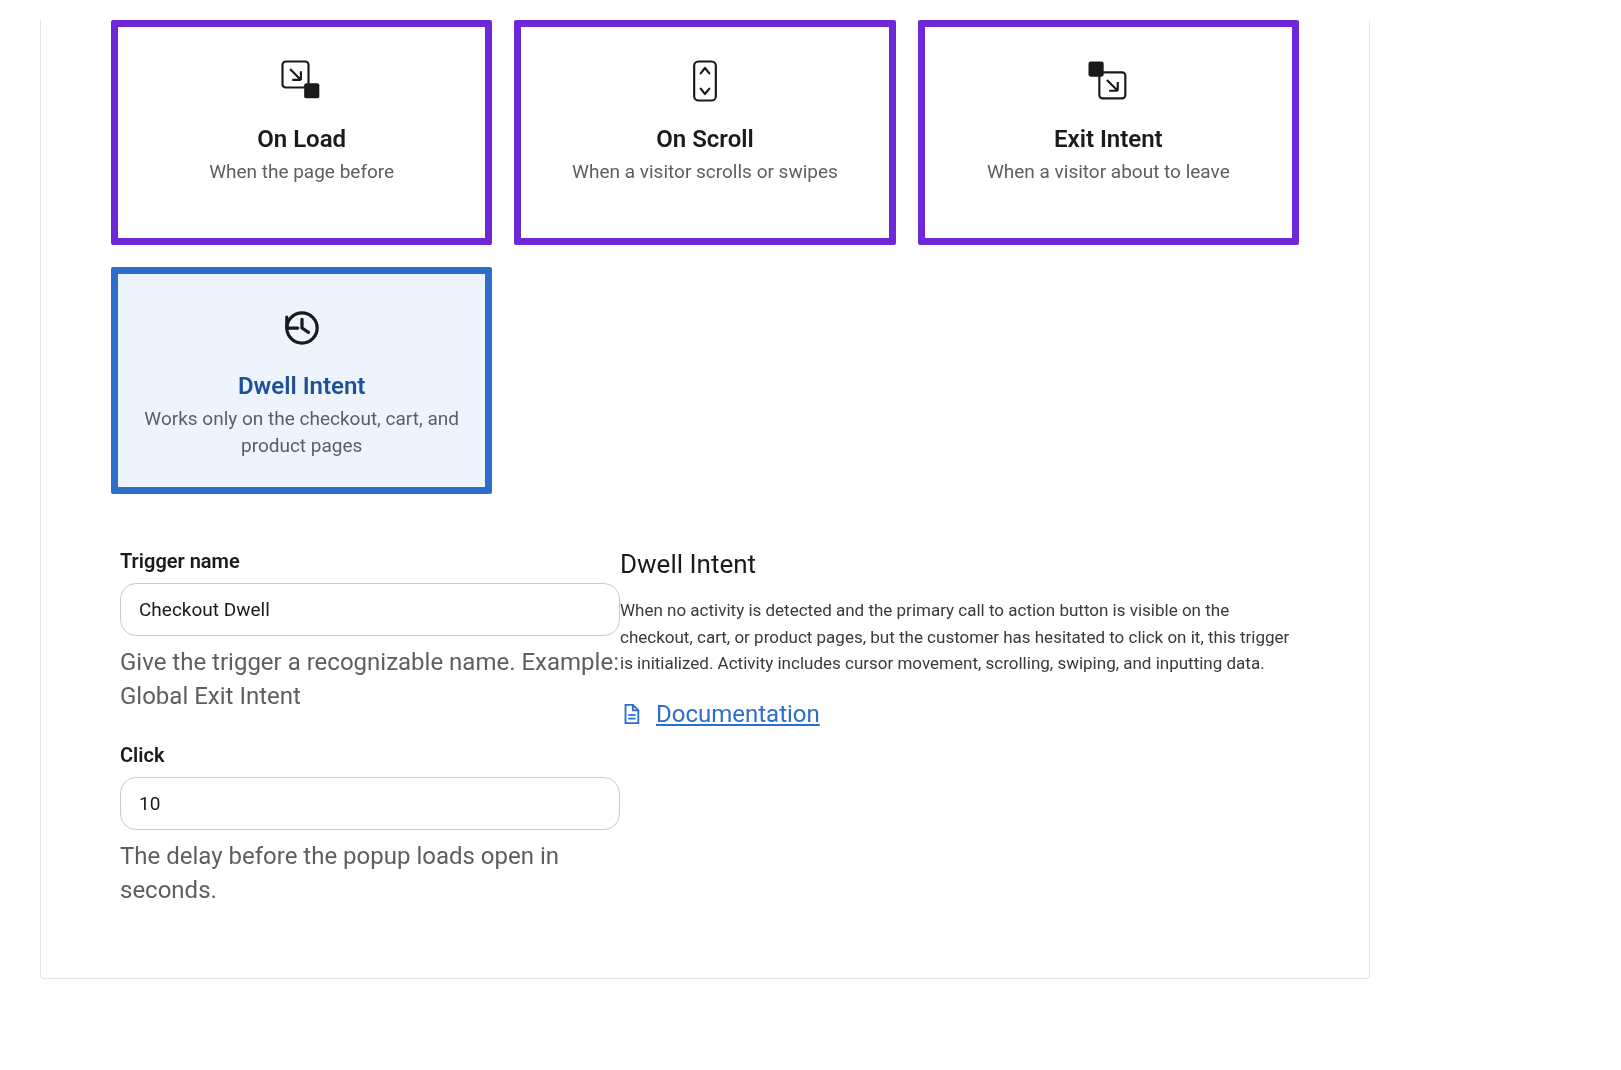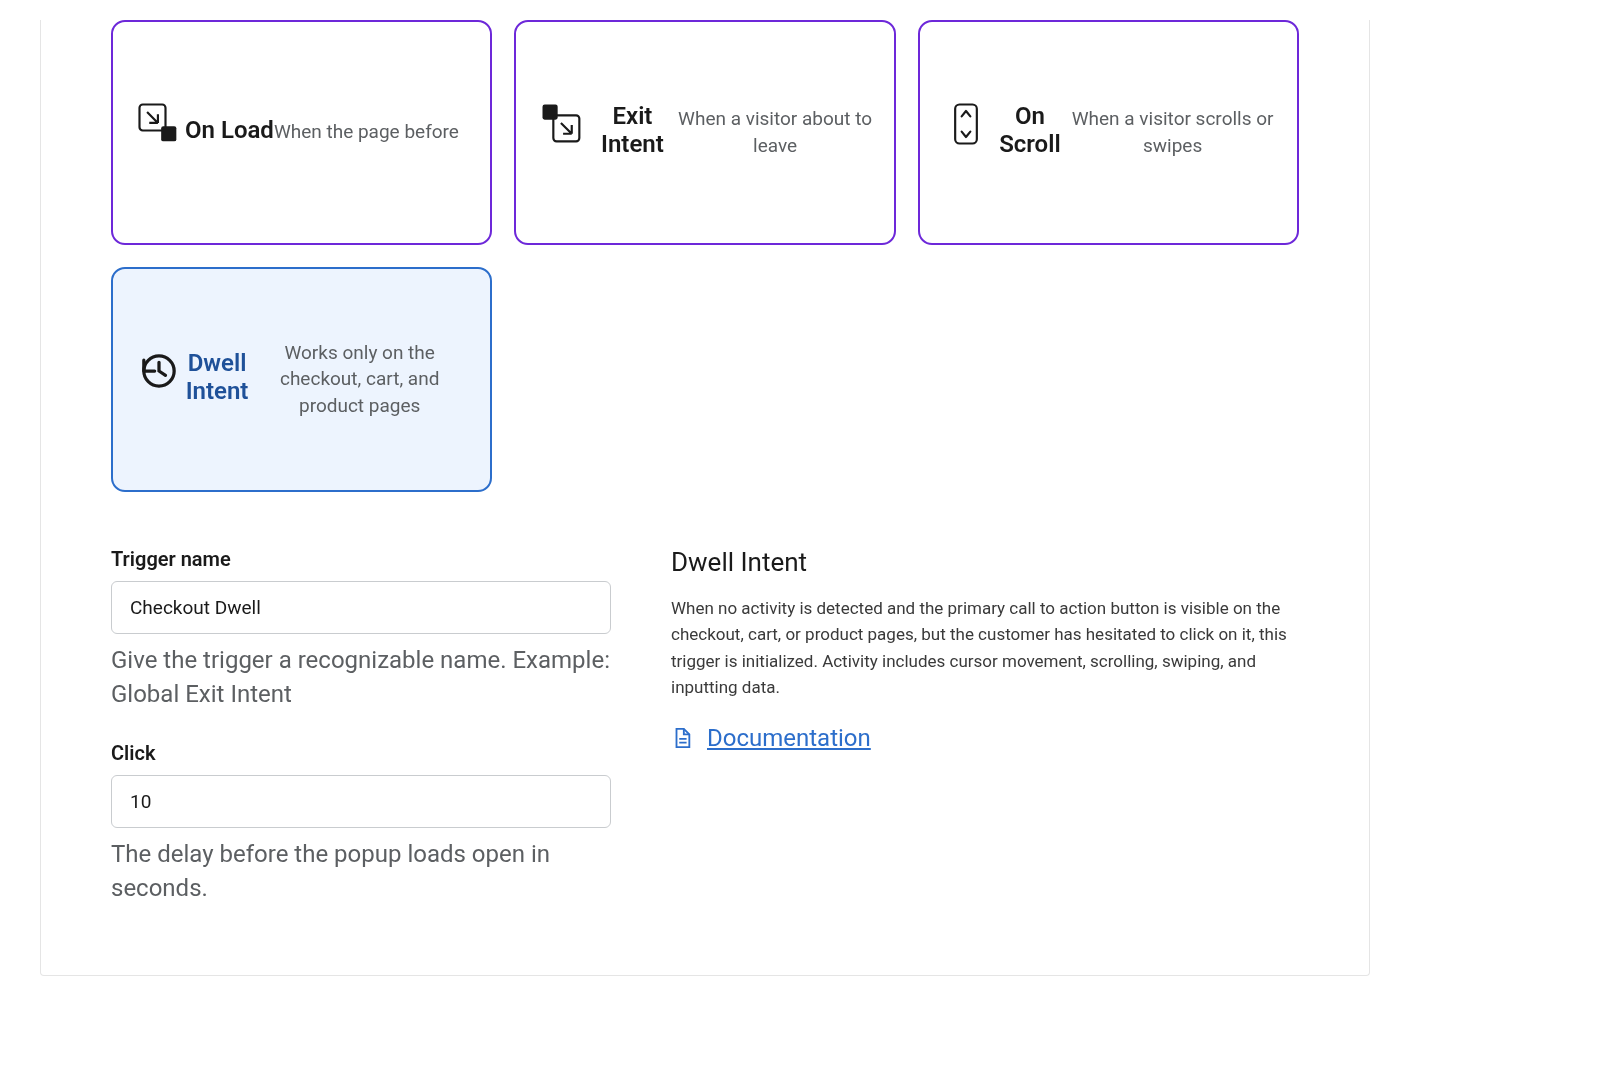--- a/index.html
+++ b/index.html
@@ -20,28 +20,28 @@
     padding: 0 70px 40px 70px;
     max-width: 1330px;
   }
   .trigger-grid {
     display: grid;
     grid-template-columns: repeat(3, 1fr);
     gap: 22px;
     margin-bottom: 55px;
   }
   .trigger-card {
-    border: 2px solid #6d28d9;
-    border-radius: 14px;
+    border: 7px solid #6d28d9;
+    border-radius: 2px;
     padding: 28px 20px;
     text-align: center;
     cursor: pointer;
     background: #fff;
     display: flex;
-    flex-direction: row;
+    flex-direction: column;
     align-items: center;
     justify-content: flex-start;
     min-height: 225px;
   }
   .trigger-card.selected {
     border-color: #2c6ecb;
     background: #edf4fe;
   }
   .trigger-card .icon-wrap {
     margin-bottom: 18px;
@@ -66,21 +66,21 @@
   .trigger-card.selected .card-title {
     color: #1f5199;
   }
   .trigger-card .card-desc {
     font-size: 19px;
     color: #5c5f62;
     line-height: 1.4;
   }
   .form-section {
     display: flex;
-    gap: 60px;
+    margin-left: 9px;
   }
   .form-left {
     flex: 0 0 500px;
   }
   .form-right {
     flex: 1;
   }
   .field-group {
     margin-bottom: 30px;
   }
@@ -89,21 +89,21 @@
     font-weight: 600;
     color: #1a1a1a;
     margin-bottom: 10px;
     display: block;
   }
   .text-input {
     width: 100%;
     padding: 14px 18px;
     font-size: 19px;
     border: 1px solid #c9cccf;
-    border-radius: 6px;
+    border-radius: 16px;
     color: #1a1a1a;
     background: #fff;
     font-family: inherit;
   }
   .field-help {
     font-size: 24px;
     color: #5c5f62;
     margin-top: 10px;
     line-height: 1.4;
   }
@@ -153,39 +153,39 @@
           <rect x="26" y="26" width="14" height="14" rx="2" fill="#1a1a1a" stroke="none"></rect>
         </svg>
       </div>
       <div class="card-title">On Load</div>
       <div class="card-desc">When the page before</div>
     </div>
 
     <div class="trigger-card">
       <div class="icon-wrap">
         <svg viewBox="0 0 48 48">
+          <rect x="14" y="6" width="20" height="36" rx="4"></rect>
+          <path d="M20 17 L24 12 L28 17" stroke-linecap="round" stroke-linejoin="round"></path>
+          <path d="M20 31 L24 36 L28 31" stroke-linecap="round" stroke-linejoin="round"></path>
+        </svg>
+      </div>
+      <div class="card-title">On Scroll</div>
+      <div class="card-desc">When a visitor scrolls or swipes</div>
+    </div>
+
+    <div class="trigger-card">
+      <div class="icon-wrap">
+        <svg viewBox="0 0 48 48">
           <rect x="6" y="6" width="14" height="14" rx="2" fill="#1a1a1a" stroke="none"></rect>
           <rect x="16" y="16" width="24" height="24" rx="3"></rect>
           <path d="M23 23 L33 33 M33 33 L33 25 M33 33 L25 33"></path>
         </svg>
       </div>
       <div class="card-title">Exit Intent</div>
       <div class="card-desc">When a visitor about to leave</div>
-    </div>
-
-    <div class="trigger-card">
-      <div class="icon-wrap">
-        <svg viewBox="0 0 48 48">
-          <rect x="14" y="6" width="20" height="36" rx="4"></rect>
-          <path d="M20 17 L24 12 L28 17" stroke-linecap="round" stroke-linejoin="round"></path>
-          <path d="M20 31 L24 36 L28 31" stroke-linecap="round" stroke-linejoin="round"></path>
-        </svg>
-      </div>
-      <div class="card-title">On Scroll</div>
-      <div class="card-desc">When a visitor scrolls or swipes</div>
     </div>
 
 
     <div class="trigger-card selected">
       <div class="icon-wrap">
         <svg viewBox="0 0 48 48">
           <path d="M10 24 A14 14 0 1 1 24 38 A14 14 0 0 1 10 24" stroke-width="3"></path>
           <path d="M10 24 L10 14 M10 24 L20 24" stroke-linecap="round" stroke-width="3"></path>
           <path d="M24 16 L24 24 L30 28" stroke-linecap="round" stroke-width="3"></path>
         </svg>

